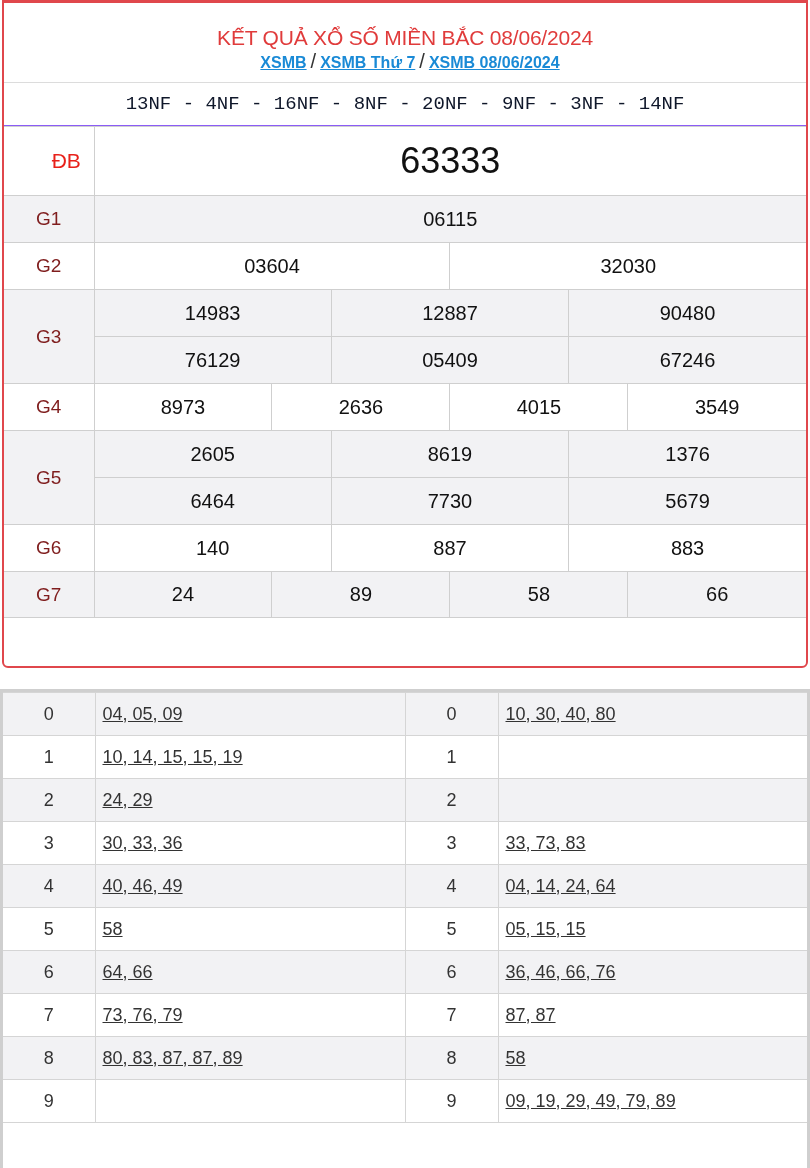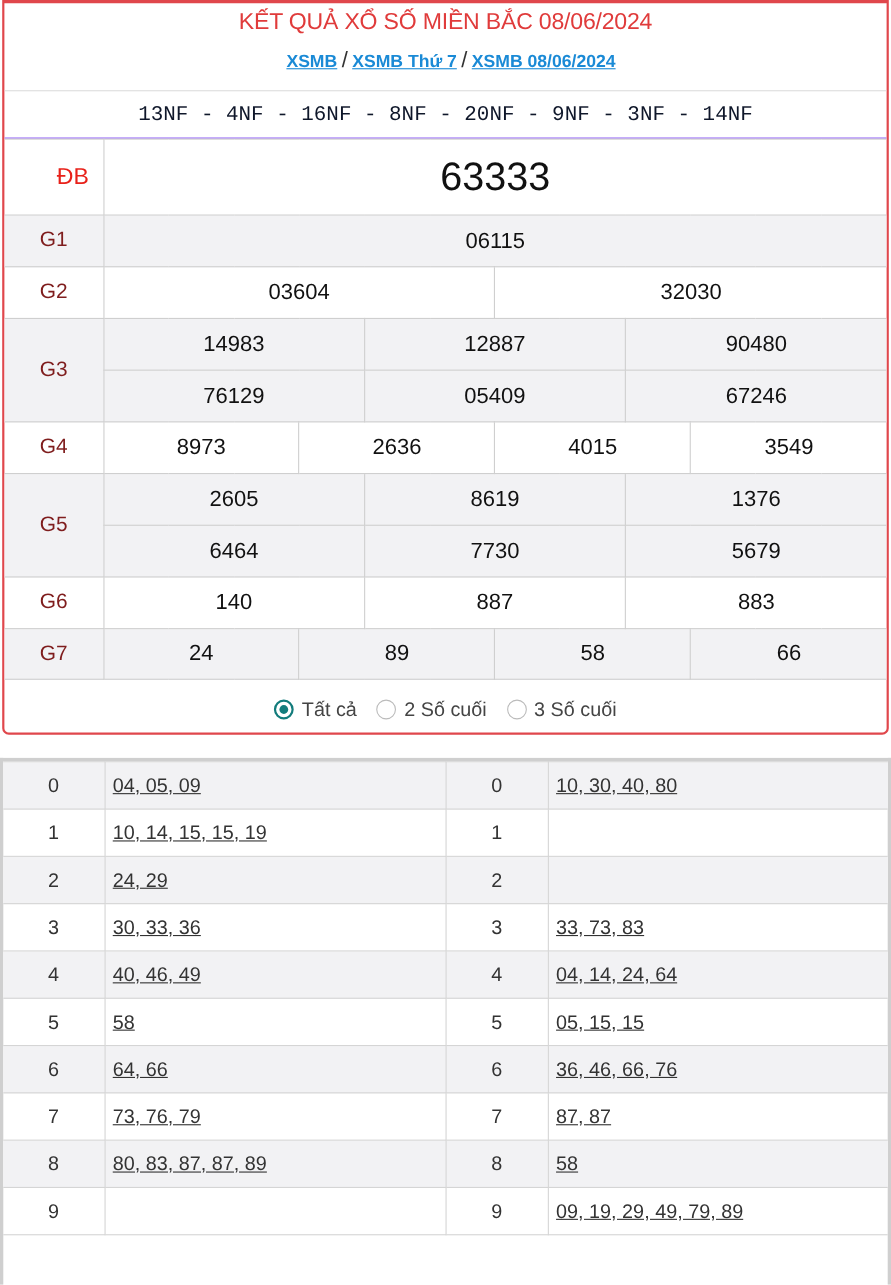--- a/index.html
+++ b/index.html
@@ -5,22 +5,22 @@
   * { box-sizing: border-box; margin: 0; padding: 0; }
   html, body { width: 810px; height: 1168px; background: #ffffff; overflow: hidden; }
   body { font-family: "Liberation Sans", "DejaVu Sans", sans-serif; color: #222; position: relative; }
 
   .result-box {
     position: absolute; left: 2px; top: 0; width: 806px; height: 668px;
     border: 2px solid #e0474c; border-top-width: 3px; border-radius: 0 0 6px 6px;
     background: #fff; overflow: hidden;
   }
   .title-block { height: 80px; text-align: center; border-bottom: 1px solid #dcdcdc; }
-  .title { color: #e03b3b; font-size: 21px; padding-top: 5px; letter-spacing: -0.2px; }
-  .crumbs { margin-top: 12px; font-size: 16px; font-weight: bold; padding-left: 10px; }
+  .title { color: #e03b3b; font-size: 21px; padding-top: 23px; letter-spacing: -0.2px; }
+  .crumbs { font-size: 16px; font-weight: bold; padding-left: 10px; }
   .crumbs a { color: #1a8ad6; text-decoration: underline; cursor: pointer; }
   .crumbs .sep { color: #333; font-weight: normal; font-size: 20px; margin: 0 4px; }
 
   .codes { height: 43px; line-height: 42px; text-align: center; color: #0f172a; font-size: 19px; border-bottom: 1px solid #8b5cf6; font-family: Liberation Mono, monospace; }
 
   table.prize { width: 100%; border-collapse: collapse; table-layout: fixed; }
   table.prize td { border: 1px solid #cfcfcf; text-align: center; font-weight: normal; font-size: 20px; color: #111; }
   table.prize tr td:first-child { border-left: none; }
   table.prize tr td:last-child { border-right: none; }
   table.prize td.lbl { width: 90px; font-weight: normal; color: #7f1d1d; font-size: 19px; }
@@ -124,34 +124,20 @@
     <tr class="alt" style="height:46px">
       <td class="lbl">G7</td>
       <td colspan="3">24</td>
       <td colspan="3">89</td>
       <td colspan="3">58</td>
       <td colspan="3">66</td>
     </tr>
   </tbody>
     </table>
 
-  <div class="filters">
-    <label class="radio">
-      <span class="dot on"></span>
-      <span>Tất cả</span>
-    </label>
-    <label class="radio">
-      <span class="dot"></span>
-      <span>2 Số cuối</span>
-    </label>
-    <label class="radio">
-      <span class="dot"></span>
-      <span>3 Số cuối</span>
-    </label>
-  </div>
 </div>
 
 <div class="loto-box">
   <table class="loto">
     <colgroup>
         <col style="width:92px">
         <col style="width:310px">
         <col style="width:93px">
         <col>
       </colgroup>

